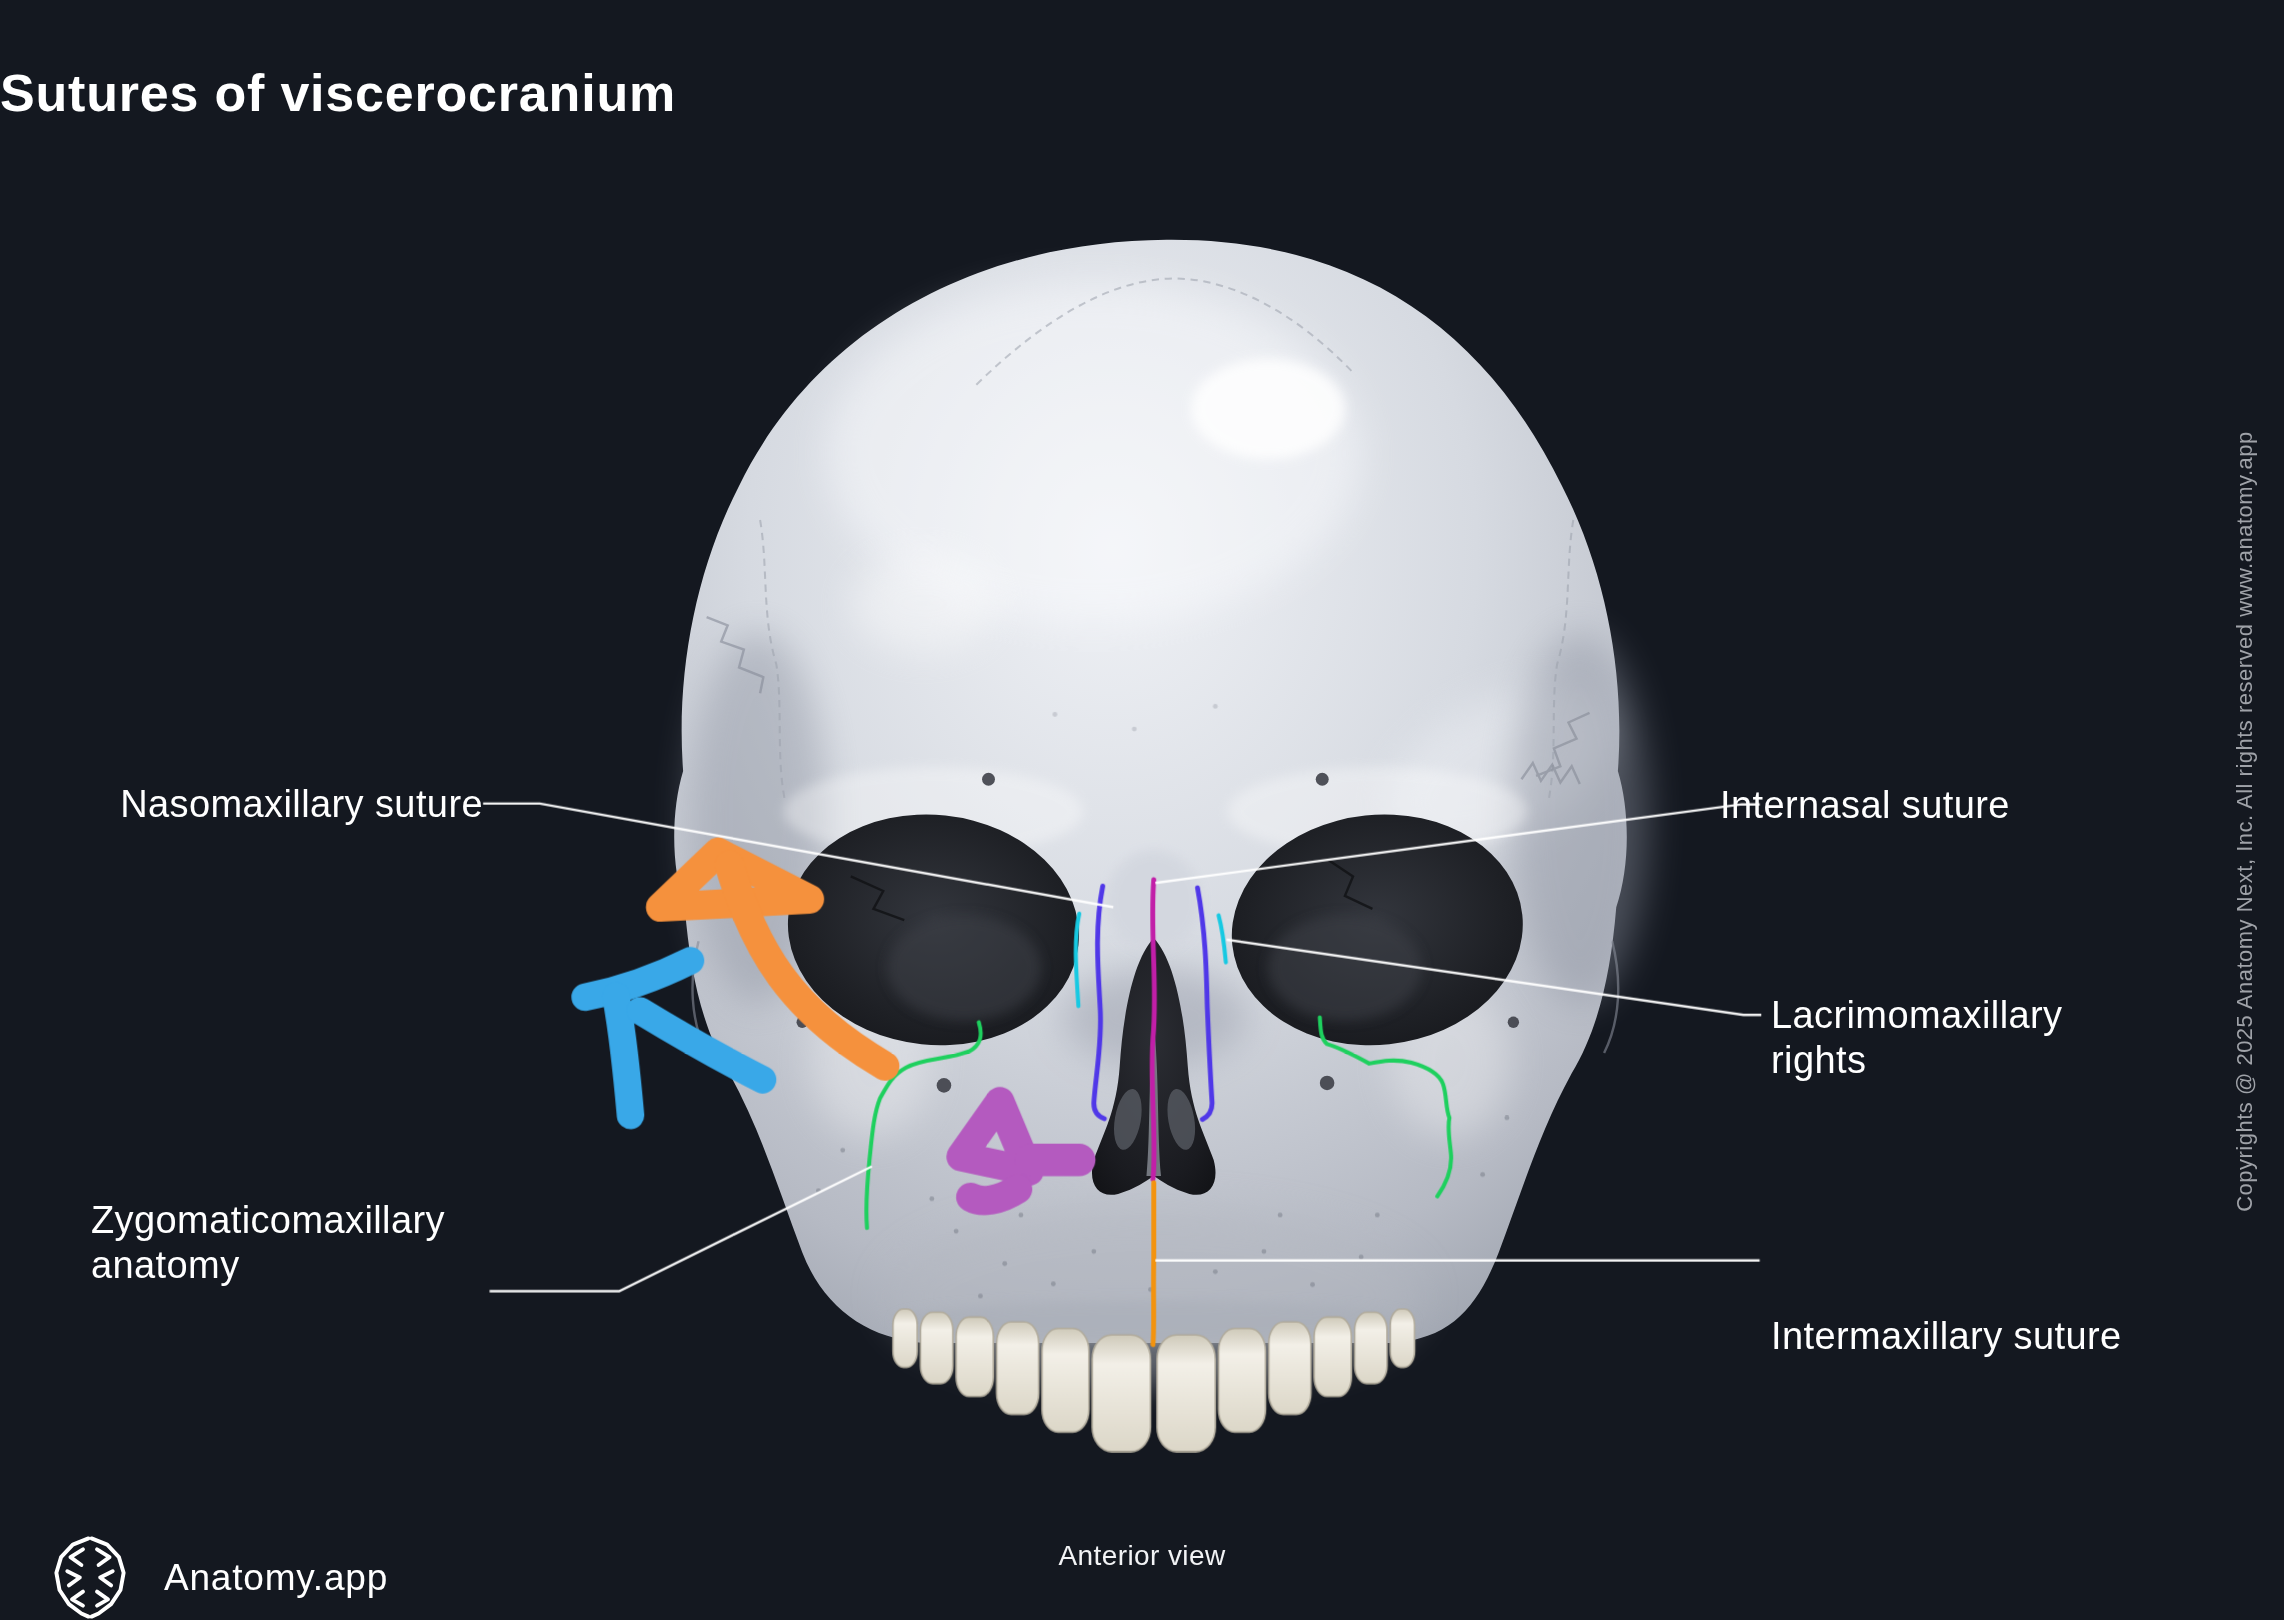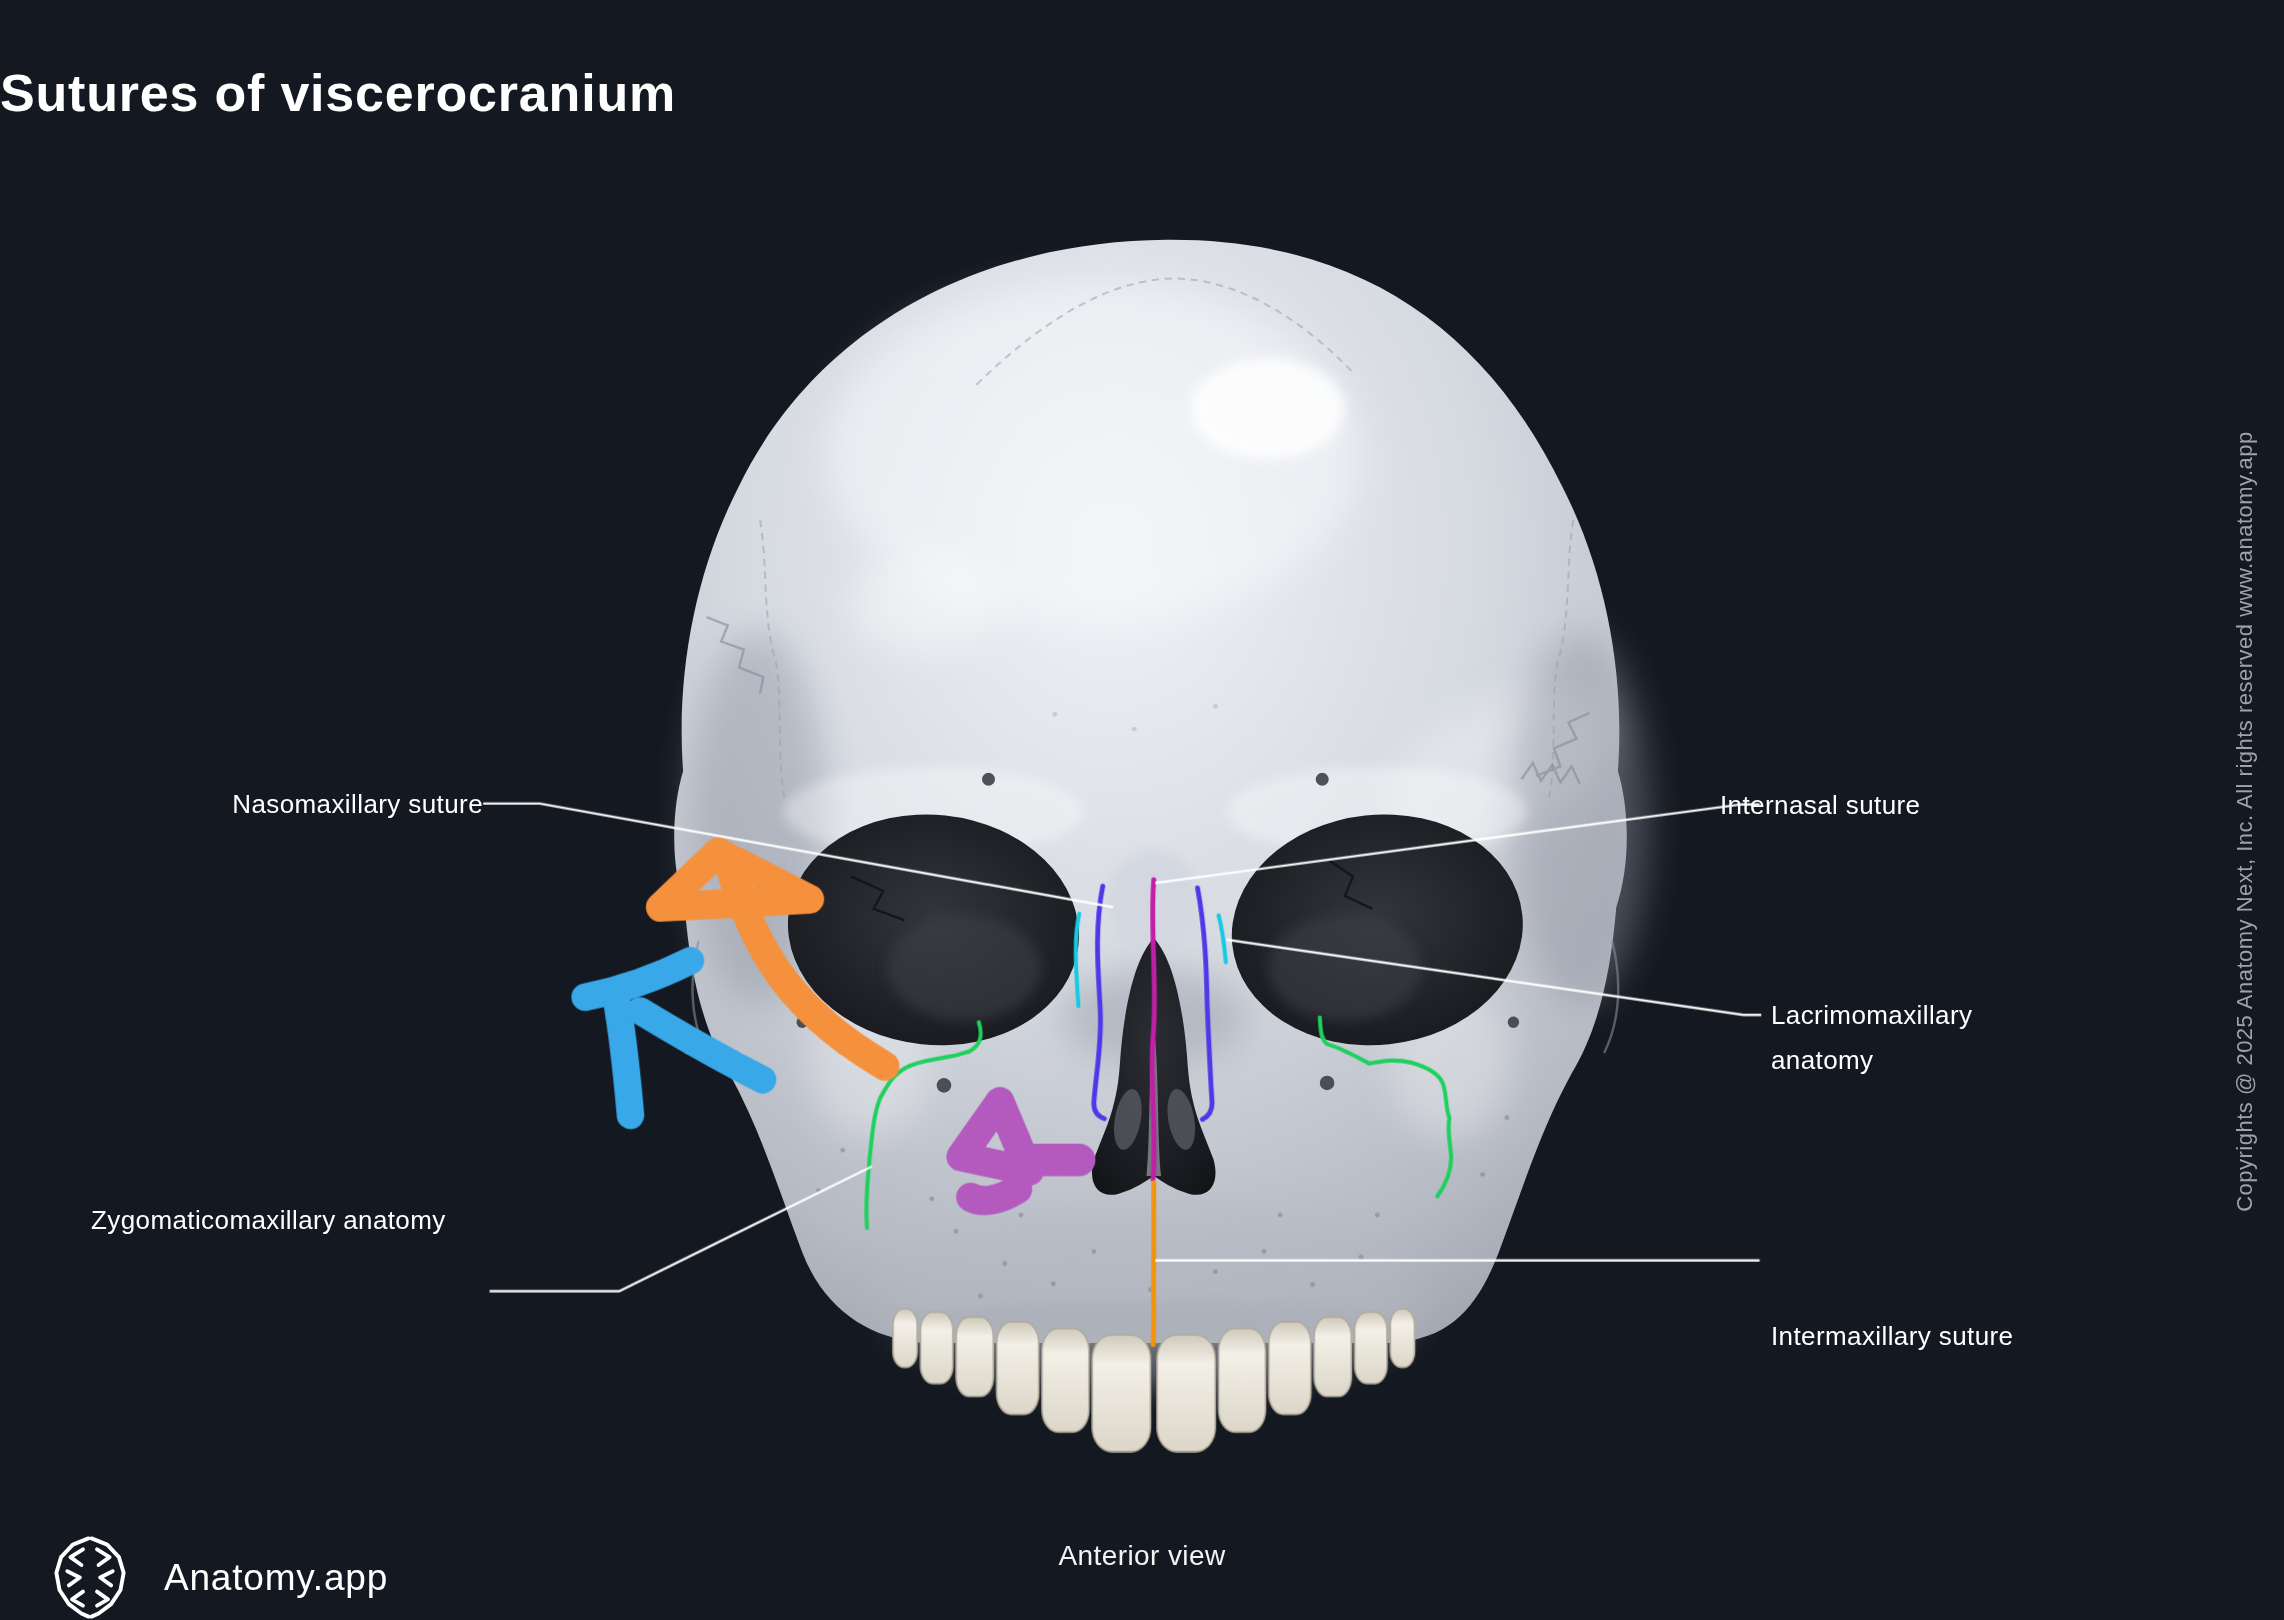--- a/index.html
+++ b/index.html
@@ -8,21 +8,21 @@
     background:#141820;
     font-family:"Liberation Sans",sans-serif;
   }
   .abs{position:absolute;}
   #stage{position:absolute;inset:0;}
   .page-title{
     left:0;right:0;top:63px;
     color:#ffffff;font-size:52px;font-weight:700;letter-spacing:0.8px;
   }
   .label{
-    color:#ffffff;font-size:26px;font-weight:400;letter-spacing:0.4px;
+    color:#ffffff;font-size:38px;font-weight:400;letter-spacing:0.4px;
     line-height:45px;white-space:normal;
   }
   .label.right-align{text-align:right;}
   #label-nasomaxillary{right:1801px;top:804px;transform:translateY(-50%);white-space:nowrap;}
   #label-internasal{left:1700px;top:805px;transform:translateY(-50%);white-space:nowrap;margin-left:20px;}
   #label-lacrimomaxillary{left:1771px;top:993px;width:308px;}
   #label-zygomaticomaxillary{left:91px;top:1198px;width:381px;}
   #label-intermaxillary{left:1771px;top:1336px;transform:translateY(-50%);white-space:nowrap;}
   .caption{
     left:0;right:0;top:1556px;transform:translateY(-50%);
@@ -222,21 +222,21 @@
       <path d="M 1234,1360 L 1186,1428 L 1270,1446 Z"></path>
       <path d="M 1272,1432 L 1332,1432" stroke-width="40"></path>
       <path d="M 1256,1468 C 1234,1482 1212,1486 1198,1478"></path>
     </g>
   </svg>
 
   <div class="abs page-title">Sutures of viscerocranium</div>
 
   <div class="abs label right-align" id="label-nasomaxillary">Nasomaxillary suture</div>
   <div class="abs label" id="label-internasal">Internasal suture</div>
-  <div class="abs label" id="label-lacrimomaxillary">Lacrimomaxillary anatomy</div>
+  <div class="abs label" id="label-lacrimomaxillary">Lacrimomaxillary rights</div>
   <div class="abs label" id="label-zygomaticomaxillary">Zygomaticomaxillary anatomy</div>
   <div class="abs label" id="label-intermaxillary">Intermaxillary suture</div>
 
   <div class="abs caption">Anterior view</div>
 
   <div class="abs brand-row">
     <svg width="86" height="91" viewBox="0 0 110 112" fill="none" stroke="#ffffff" stroke-width="5" stroke-linejoin="round" stroke-linecap="round">
       <path d="M 53,6 L 33,14 L 18,30 L 12,50 L 16,72 L 28,90 L 44,102 L 53,106"></path>
       <path d="M 57,6 L 77,14 L 92,30 L 98,50 L 94,72 L 82,90 L 66,102 L 57,106"></path>
       <path d="M 46,20 L 30,30 L 44,40"></path>

